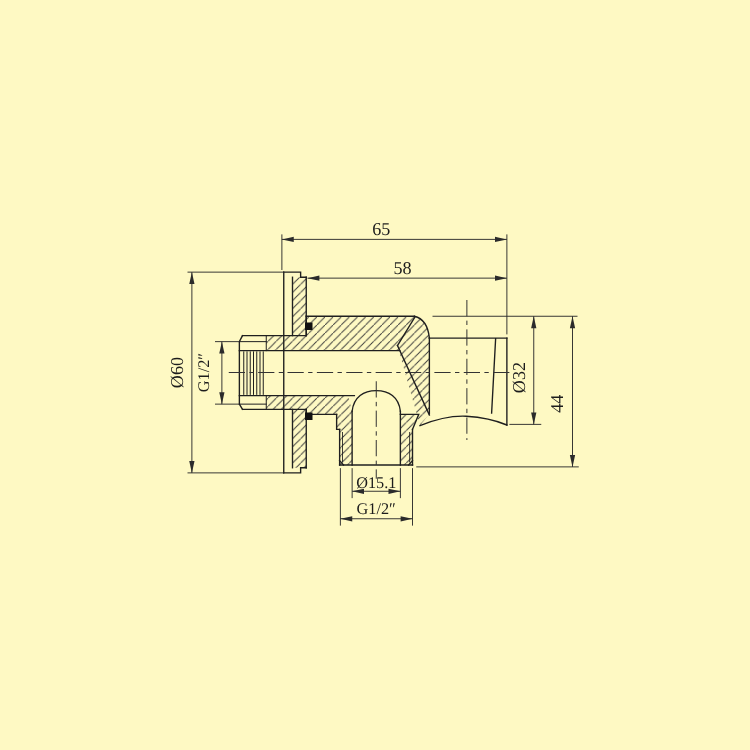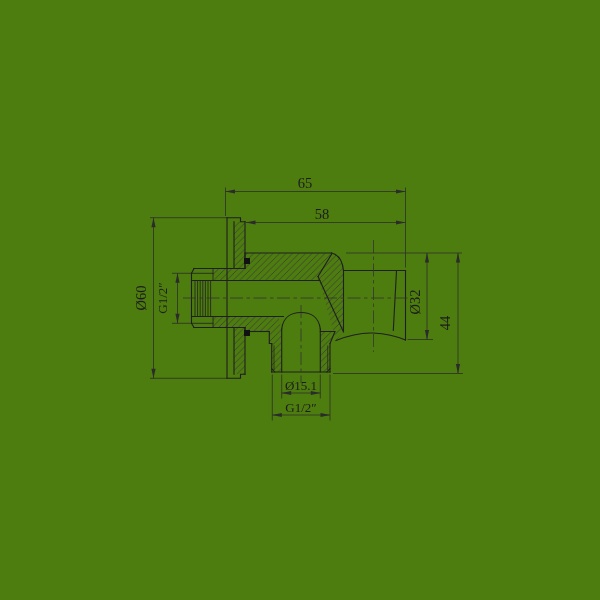--- a/index.html
+++ b/index.html
@@ -5,21 +5,21 @@
   html, body {
     margin: 0;
     padding: 0;
     background: #ffffff;
     font-family: "Liberation Serif", "DejaVu Serif", serif;
   }
   .canvas {
     position: relative;
     width: 600px;
     height: 600px;
-    background: #4d7c0f;
+    background: #fef9c3;
     overflow: hidden;
   }
   svg { display: block; }
   text {
     font-family: "Liberation Serif", "DejaVu Serif", serif;
     fill: #1c1c1c;
   }
   .dim-num  { font-size: 14.5px; }
   .dim-num-sm { font-size: 13px; }
 </style>

